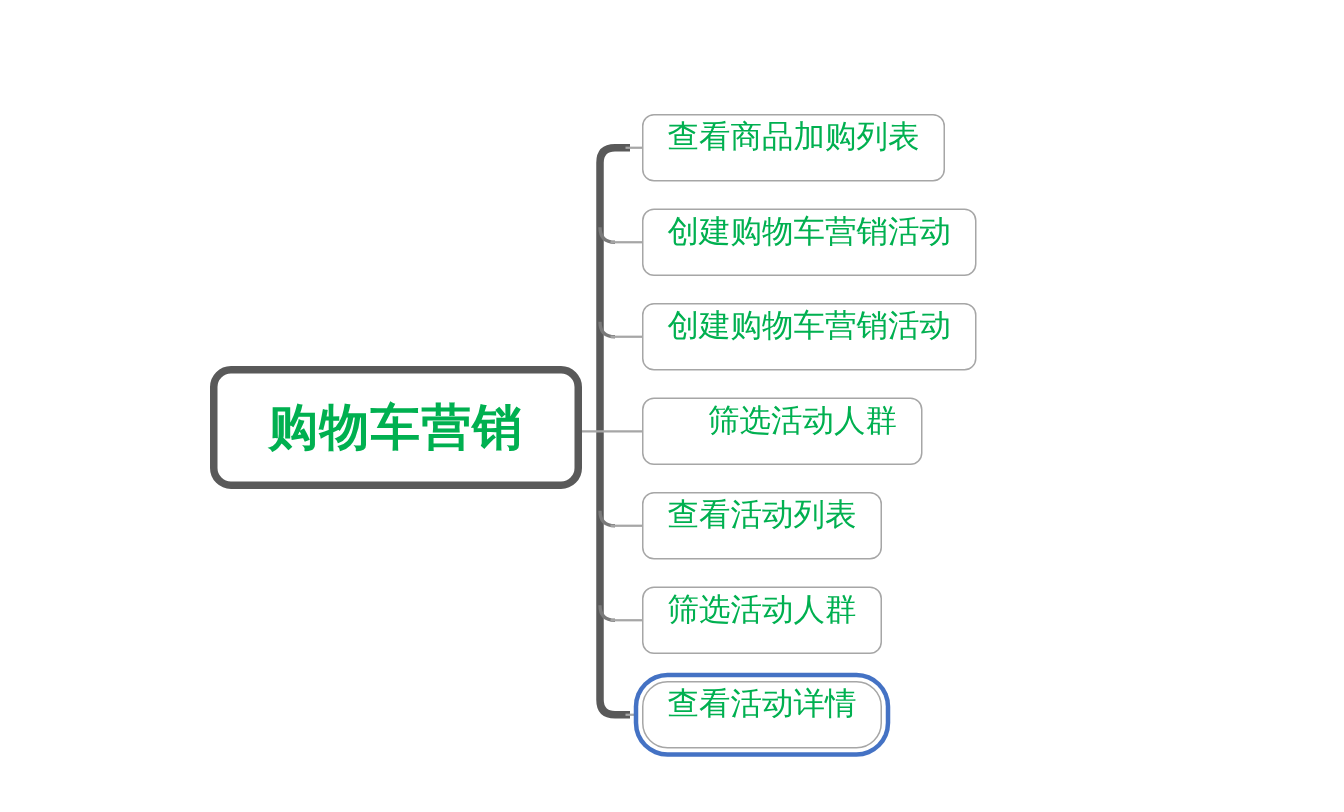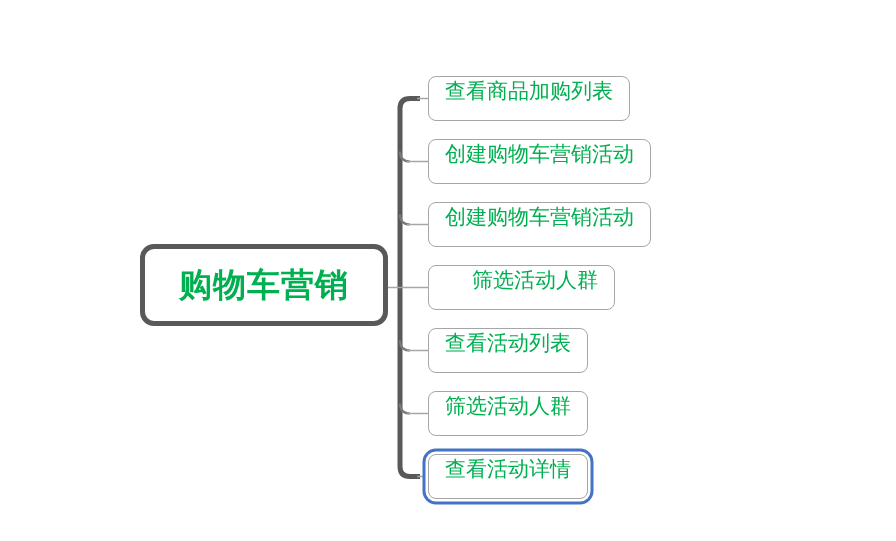--- a/index.html
+++ b/index.html
@@ -75,21 +75,21 @@
   }
   .topic.selected {
     box-shadow: 0 0 0 2.5px var(--background), 0 0 0 5.5px var(--blue);
   }
   .t1 { top: 76px; }
   .t2 { top: 139px; }
   .t3 { top: 202px; }
   .t4 { top: 265px; padding-left: 43px; }
   .t5 { top: 328px; }
   .t6 { top: 391px; }
-  .t7 { top: 454px; }
+  .t7 { top: 454px; border-radius: 17px; }
 </style>
 </head>
 <body>
 
 <div class="canvas">
 
   <svg class="connectors" viewBox="0 0 896 541" xmlns="http://www.w3.org/2000/svg">
 
     <path class="trunk" d="M 420 98.5 L 410 98.5 Q 400 98.5 400 108.5 L 400 466.5 Q 400 476.5 410 476.5 L 420 476.5"></path>
 

